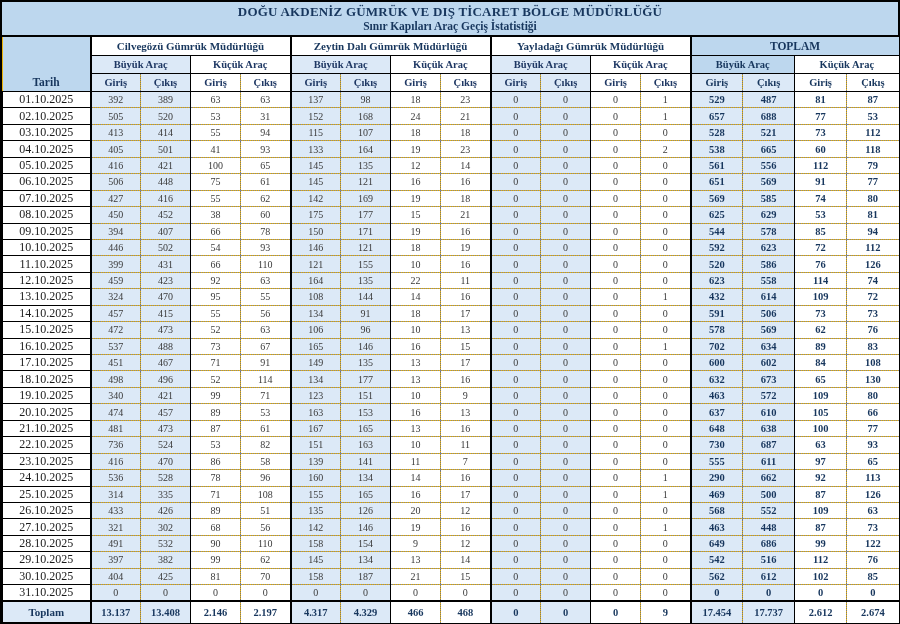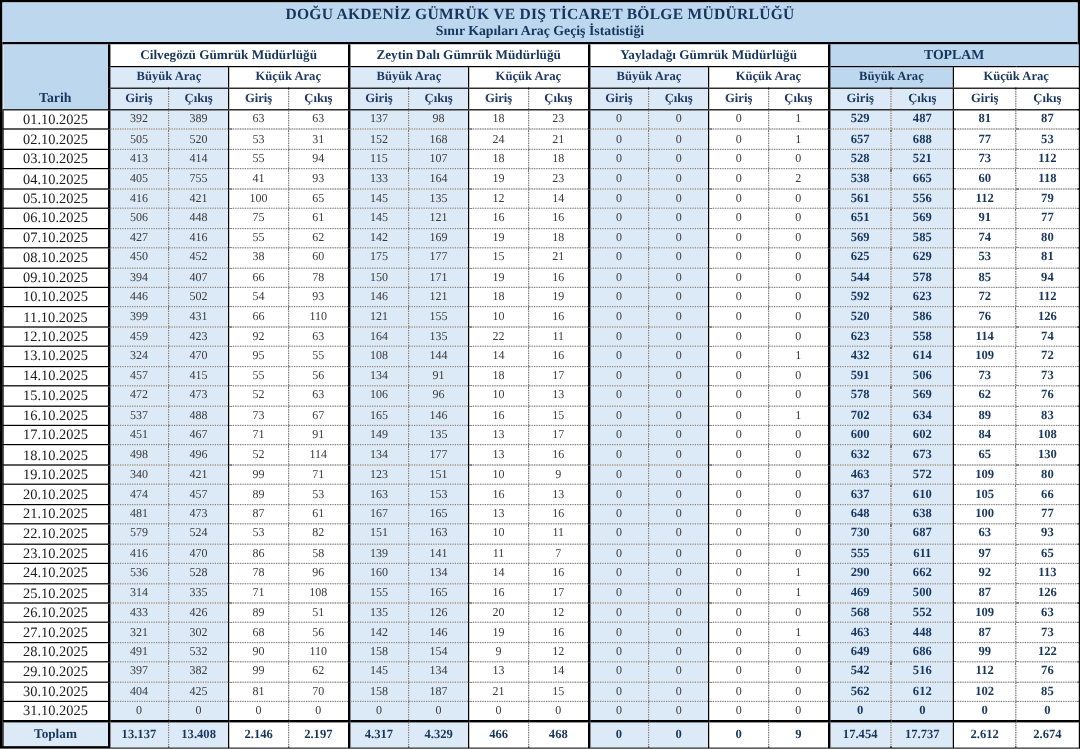--- a/index.html
+++ b/index.html
@@ -1,17 +1,17 @@
 <!DOCTYPE html>
 <html><head>
 <meta charset="utf-8">
 <style>
   html,body{margin:0;padding:0;background:#fff;}
   body{font-family:"Liberation Serif","DejaVu Serif",serif;}
-  .sheet{width:896px;height:620px;border:2px solid #000;box-sizing:content-box;background:#e5e5e5;}
+  .sheet{width:896px;height:620px;border:2px solid #000;box-sizing:content-box;background:#eab308;}
   .title-block{background:#BDD7EE;border-bottom:2px solid #000;text-align:center;padding:2px 0 2px;}
   .title{font-size:13px;line-height:15px;font-weight:bold;color:#17365D;letter-spacing:.2px;}
   .subtitle{font-size:11.5px;line-height:14px;font-weight:bold;color:#17365D;}
   table{border-collapse:collapse;table-layout:fixed;width:100%;}
   th,td{text-align:center;vertical-align:middle;padding:0;overflow:hidden;white-space:nowrap;}
   col.c-date{width:88px;} col.c-n{width:50px;} col.c-t{width:52px;}
   thead th{border-bottom:1px solid #000;}
   .tarih{background:#BDD7EE;vertical-align:bottom;font-weight:bold;color:#17365D;font-size:11.5px;padding-bottom:3px;margin-left:28px;}
   .sec{font-weight:bold;color:#17365D;font-size:11px;height:18px;background:#fff;}
   .tsec{background:#BDD7EE;font-size:11.5px;}
@@ -150,21 +150,21 @@
           <td class="v sl k">0</td>
           <td class="v dl k">0</td>
           <td class="v secL b t">528</td>
           <td class="v dl b t">521</td>
           <td class="v sl k t">73</td>
           <td class="v dl k t">112</td>
         </tr>
         <tr>
           <td class="date">04.10.2025</td>
           <td class="v secL b">405</td>
-          <td class="v dl b">755</td>
+          <td class="v dl b">501</td>
           <td class="v sl k">41</td>
           <td class="v dl k">93</td>
           <td class="v secL b">133</td>
           <td class="v dl b">164</td>
           <td class="v sl k">19</td>
           <td class="v dl k">23</td>
           <td class="v secL b">0</td>
           <td class="v dl b">0</td>
           <td class="v sl k">0</td>
           <td class="v dl k">2</td>
@@ -491,21 +491,21 @@
           <td class="v dl b">0</td>
           <td class="v sl k">0</td>
           <td class="v dl k">0</td>
           <td class="v secL b t">648</td>
           <td class="v dl b t">638</td>
           <td class="v sl k t">100</td>
           <td class="v dl k t">77</td>
         </tr>
         <tr>
           <td class="date">22.10.2025</td>
-          <td class="v secL b">579</td>
+          <td class="v secL b">736</td>
           <td class="v dl b">524</td>
           <td class="v sl k">53</td>
           <td class="v dl k">82</td>
           <td class="v secL b">151</td>
           <td class="v dl b">163</td>
           <td class="v sl k">10</td>
           <td class="v dl k">11</td>
           <td class="v secL b">0</td>
           <td class="v dl b">0</td>
           <td class="v sl k">0</td>

